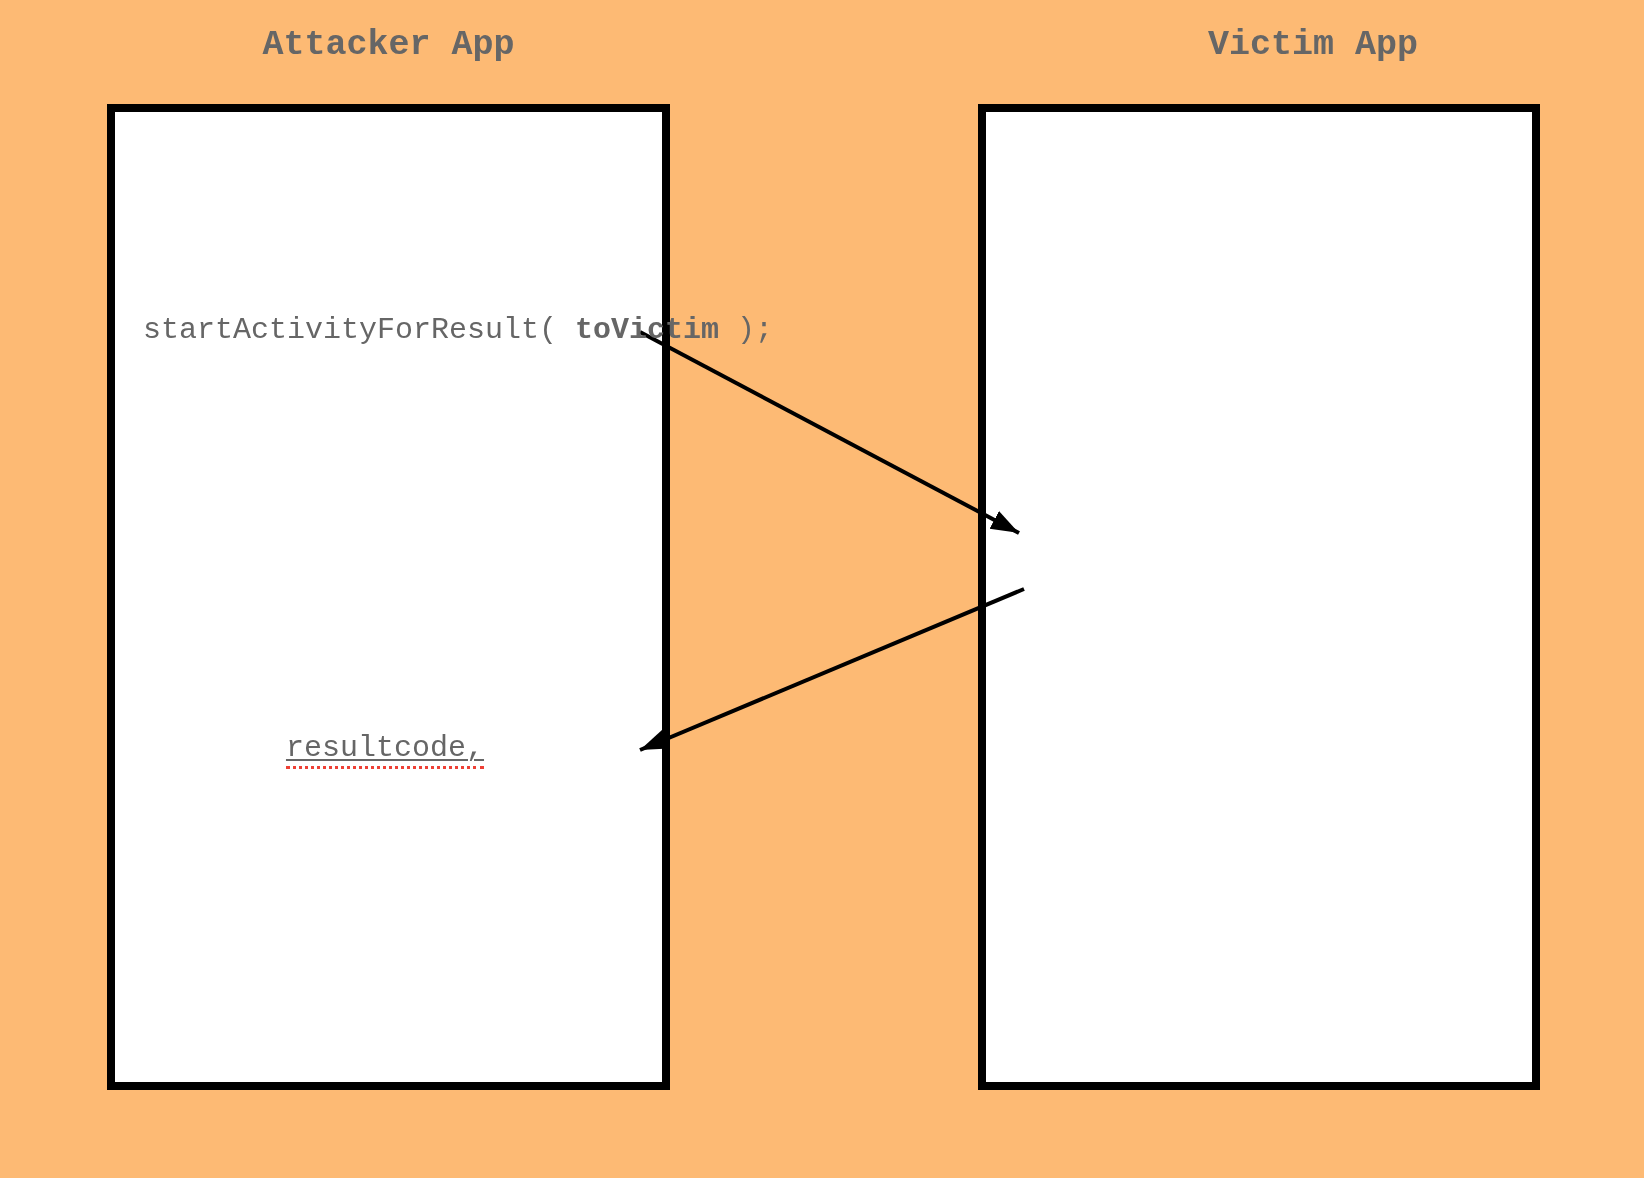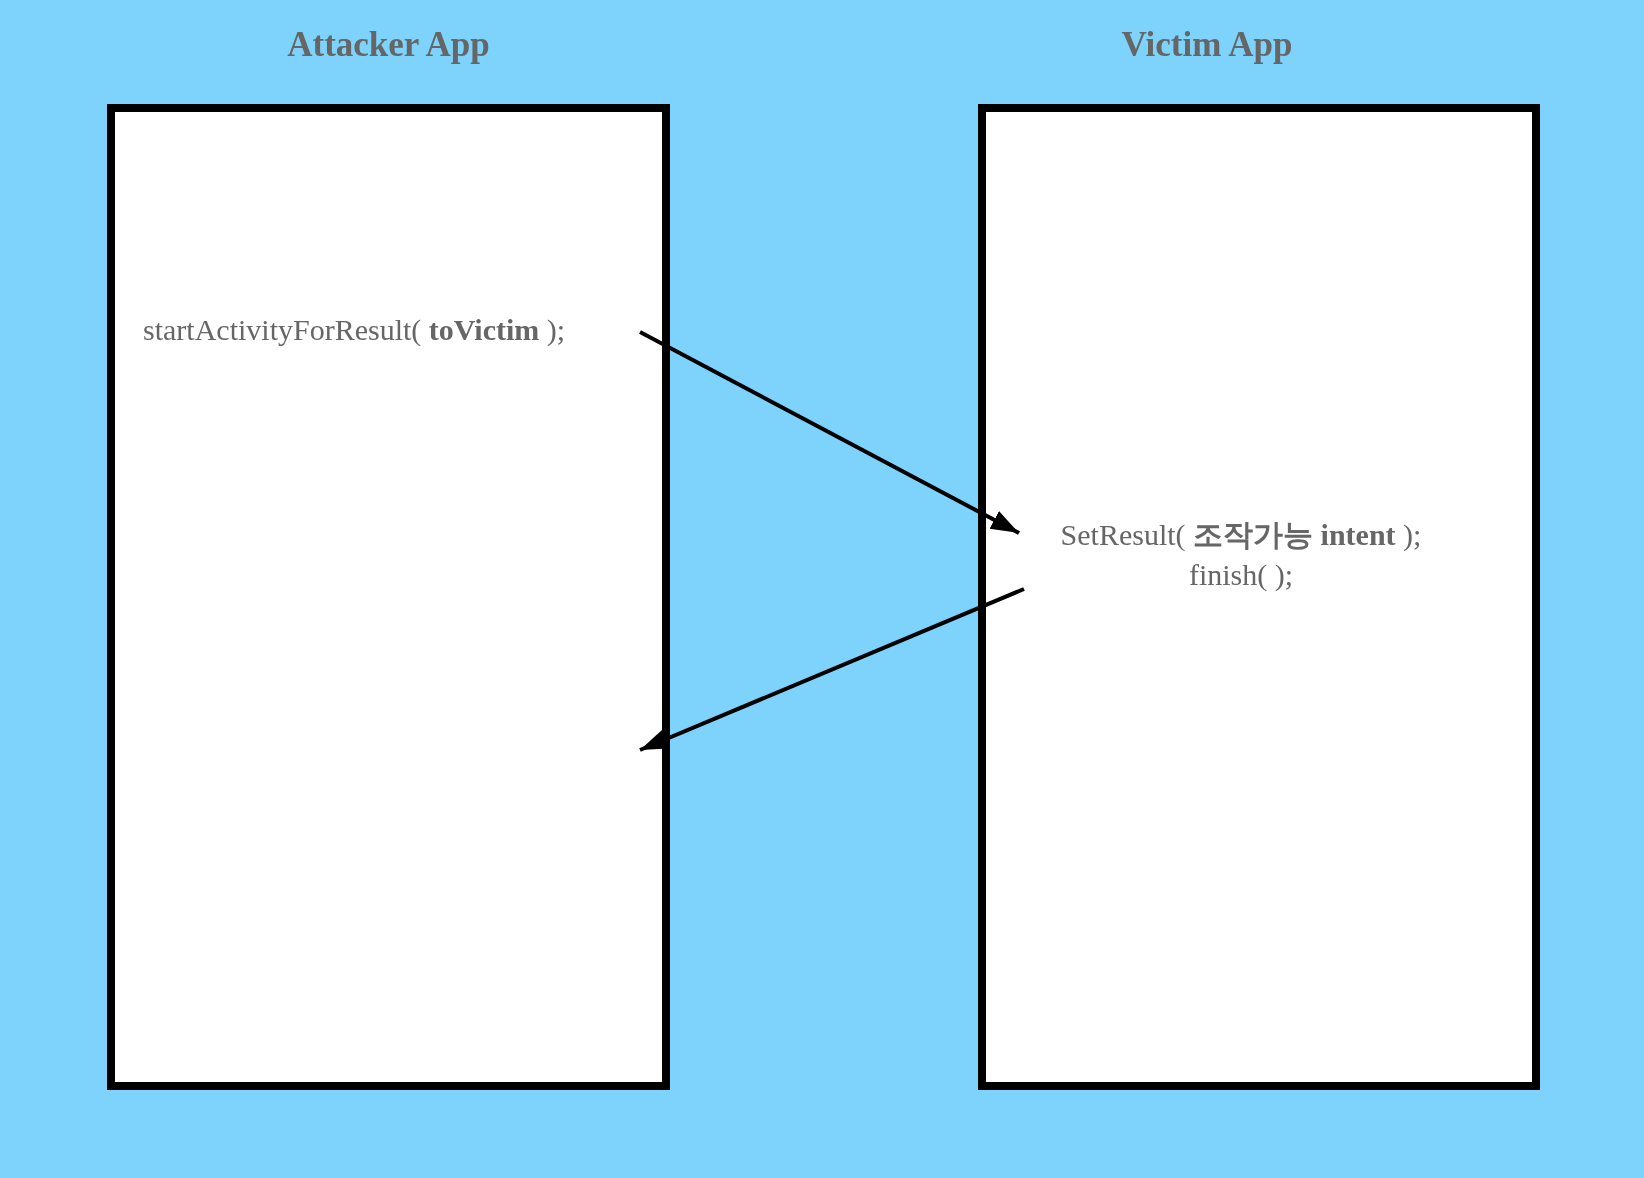--- a/index.html
+++ b/index.html
@@ -1,22 +1,22 @@
 <!DOCTYPE html>
 <html><head>
 <meta charset="utf-8">
 <style>
   html, body { margin: 0; padding: 0; background: #ffffff; }
   .canvas {
     position: relative;
     width: 1644px;
     height: 1178px;
-    background: #7dd3fc;
+    background: #fdba74;
     overflow: hidden;
-    font-family: Liberation Serif, serif;
+    font-family: Liberation Mono, monospace;
   }
   .app-box {
     position: absolute;
     box-sizing: border-box;
     border: 8px solid #000000;
     background: #ffffff;
   }
   #attacker-box { left: 107px; top: 104px; width: 563px; height: 986px; }
   #victim-box   { left: 978px; top: 104px; width: 562px; height: 986px; }
 
@@ -25,21 +25,21 @@
     top: 22px;
     height: 46px;
     line-height: 46px;
     font-size: 35px;
     font-weight: bold;
     color: #666666;
     text-align: center;
     white-space: nowrap;
   }
   #attacker-title { left: 107px; width: 563px; }
-  #victim-title   { left: 926px; width: 562px; }
+  #victim-title   { left: 1032px; width: 562px; }
 
   .code {
     position: absolute;
     font-size: 30px;
     color: #666666;
     line-height: 40px;
     white-space: nowrap;
   }
   .code .b { font-weight: bold; }
 
@@ -88,23 +88,20 @@
       </marker>
     </defs>
     <line x1="640" y1="332" x2="1019" y2="533" marker-end="url(#ah)"></line>
     <line x1="1024" y1="589" x2="640" y2="750" marker-end="url(#ah)"></line>
   </svg>
 
   <div class="code" id="start-call">
     <span>startActivityForResult( </span><span class="b">toVictim</span><span> );</span>
   </div>
 
-  <div class="code" id="setresult-block">
-    <div>
-      <span>SetResult( </span><span class="b">조작가능 intent</span><span> );</span>
-    </div>
-    <div>finish( );</div>
-  </div>
 
   <div class="code" id="onresult-block">
+    <div>
+      <span class="spell"><span class="ul">resultcode,</span></span>
+    </div>
   </div>
 
 </div>
 
 </body></html>

